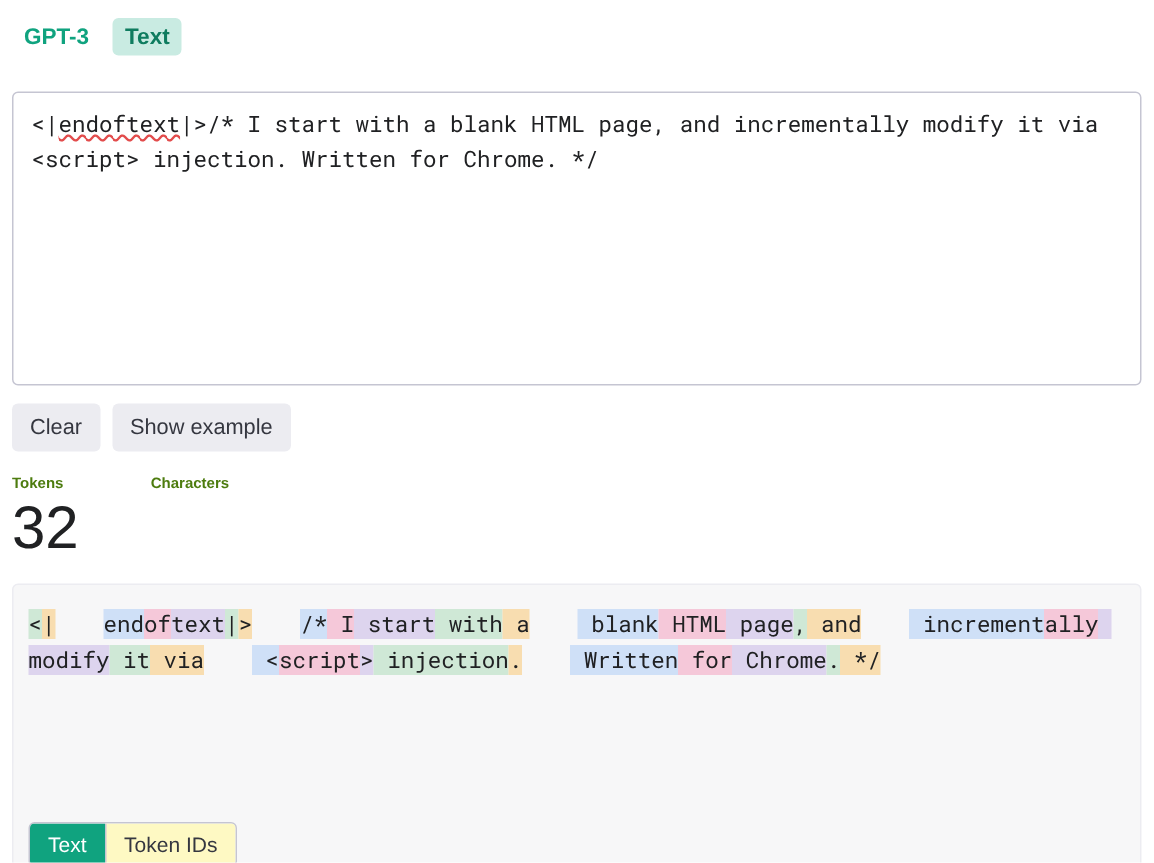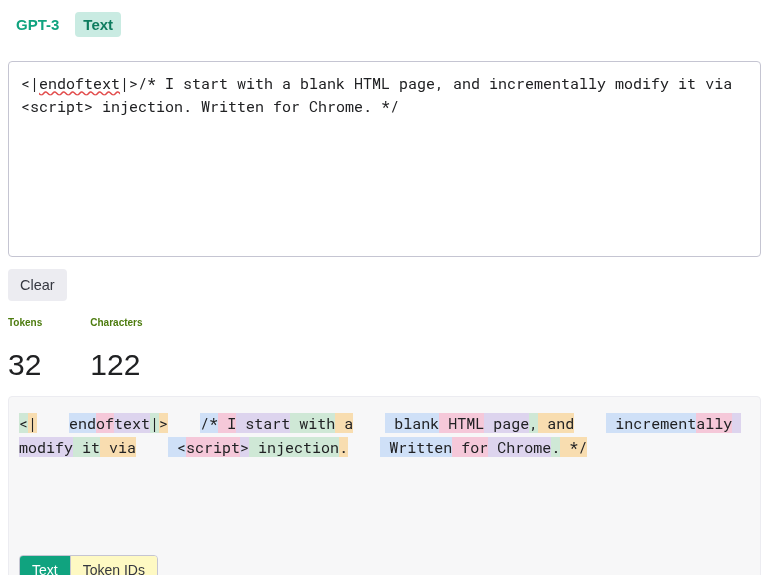--- a/index.html
+++ b/index.html
@@ -46,21 +46,21 @@
     background: #ececf1;
     border: none;
     color: #353740;
     font-size: 14.5px;
     padding: 8px 12px;
     border-radius: 4px;
     cursor: pointer;
   }
   .stats { display: flex; gap: 48px; margin-top: 16px; }
   .stat-label { font-size: 10px; font-weight: 700; color: #4d7c0f; }
-  .stat-value { font-size: 30px; font-weight: 400; color: #202123; margin-top: 20px; }
+  .stat-value { font-size: 40px; font-weight: 400; color: #202123; margin-top: 2px; }
   .output-box {
     margin-top: 14px;
     background: #f7f7f8;
     border: 1px solid #ececf1;
     border-radius: 4px;
     padding: 14px 10px 10px 10px;
     height: 200px;
     position: relative;
   }
   .token-display {
@@ -103,30 +103,30 @@
 
 <div class="tabs">
   <div class="tab">GPT-3</div>
   <div class="tab active">Text</div>
 </div>
 
 <div class="input-area" contenteditable="true" style=""><span>&lt;|</span><span class="spellerr">endoftext</span><span>|&gt;/* I start with a blank HTML page, and incrementally modify it via &lt;script&gt; injection. Written for Chrome. */</span></div>
 
 <div class="btn-row">
   <button class="btn">Clear</button>
+  <button class="btn">Show example</button>
 </div>
 
 <div class="stats">
   <div>
     <div class="stat-label">Tokens</div>
     <div class="stat-value">32</div>
   </div>
   <div>
     <div class="stat-label">Characters</div>
-    <div class="stat-value">122</div>
   </div>
 </div>
 
 <div class="output-box">
   <div class="token-display" id="token-display"><span class="tk c0">&lt;</span><span class="tk c1">|</span><span class="tk c2">end</span><span class="tk c3">of</span><span class="tk c4">text</span><span class="tk c0">|</span><span class="tk c1">&gt;</span><span class="tk c2">/*</span><span class="tk c3"> I</span><span class="tk c4"> start</span><span class="tk c0"> with</span><span class="tk c1"> a</span><span class="tk c2"> blank</span><span class="tk c3"> HTML</span><span class="tk c4"> page</span><span class="tk c0">,</span><span class="tk c1"> and</span><span class="tk c2"> increment</span><span class="tk c3">ally</span><span class="tk c4"> modify</span><span class="tk c0"> it</span><span class="tk c1"> via</span><span class="tk c2"> &lt;</span><span class="tk c3">script</span><span class="tk c4">&gt;</span><span class="tk c0"> injection</span><span class="tk c1">.</span><span class="tk c2"> Written</span><span class="tk c3"> for</span><span class="tk c4"> Chrome</span><span class="tk c0">.</span><span class="tk c1"> */</span></div>
   <div class="segmented">
     <div class="seg active">Text</div>
     <div class="seg">Token IDs</div>
   </div>
 </div>

